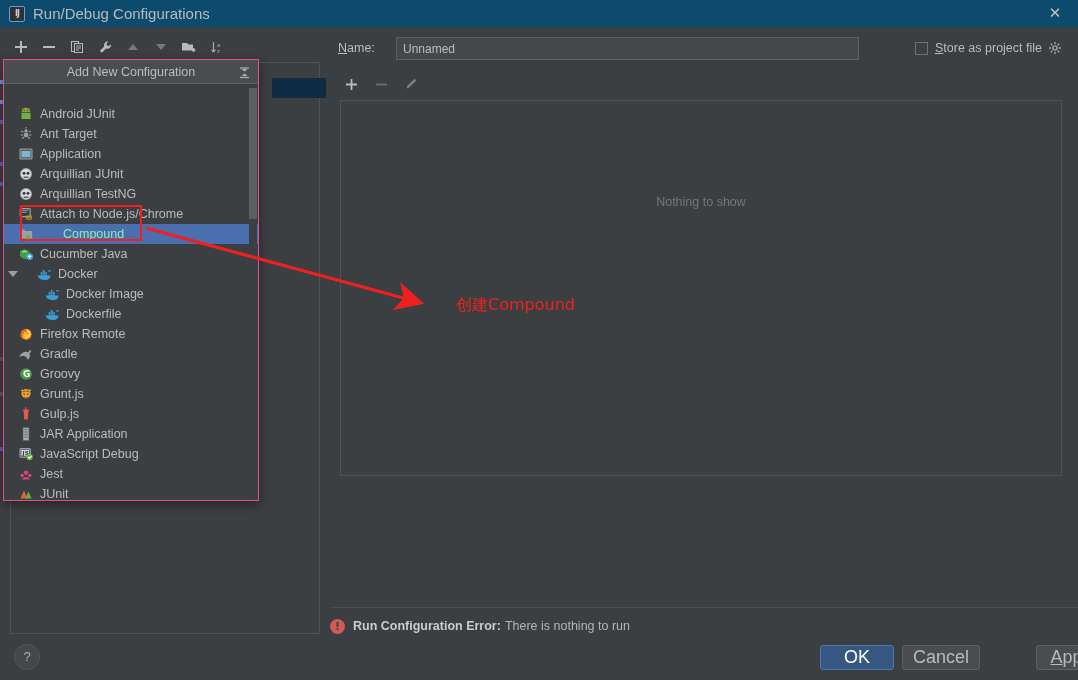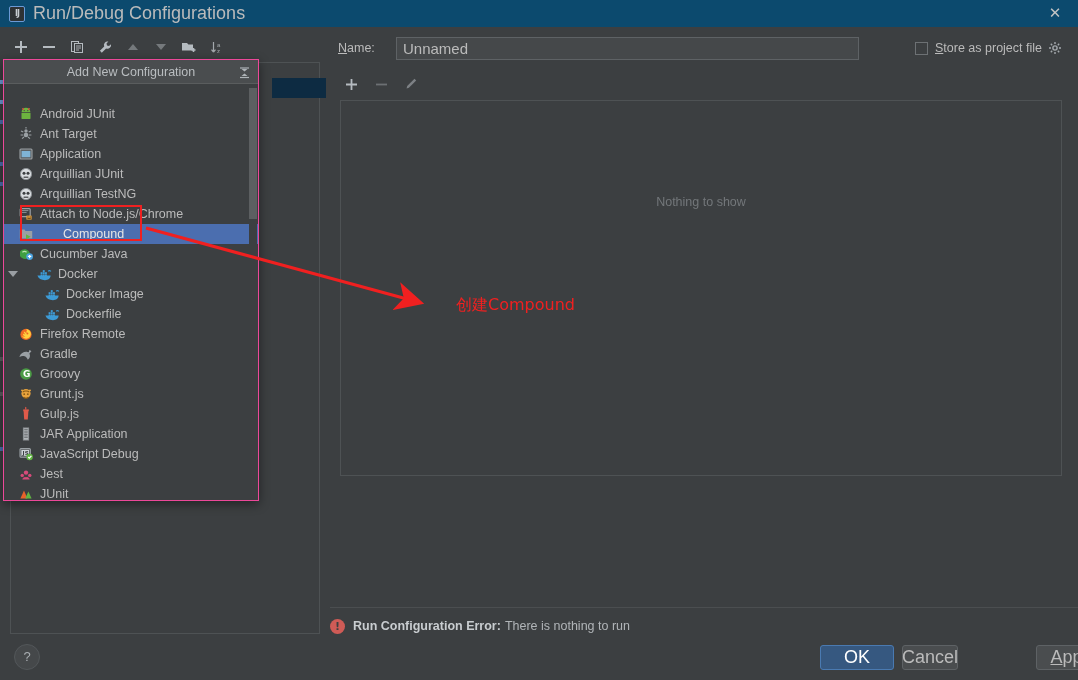--- a/index.html
+++ b/index.html
@@ -17,21 +17,21 @@
     position: absolute; left: 0; top: 0; width: 1078px; height: 27px;
     background: #0c4a6e; display: flex; align-items: center;
   }
   .title-icon {
     width: 16px; height: 16px; margin-left: 9px; margin-right: 8px;
     border: 1px solid #6b9ad6; border-radius: 2px;
     background: #2f3234; color: #c8cdd2;
     font-size: 8px; line-height: 14px; text-align: center;
     font-family: "DejaVu Sans", sans-serif; font-weight: bold; letter-spacing: -1px;
   }
-  .title-text { font-size: 18px; color: #bbbbbb; }
+  .title-text { font-size: 15px; color: #bbbbbb; }
   .close-btn {
     position: absolute; right: 0; top: 0; width: 46px; height: 27px;
     color: #c3c3c3; font-size: 15px; text-align: center; line-height: 27px;
     cursor: pointer; font-family: "DejaVu Sans", sans-serif;
   }
 
   
   .left-toolbar {
     position: absolute; left: 10px; top: 34px; width: 310px; height: 26px;
     display: flex; align-items: center;
@@ -89,40 +89,40 @@
   .litem {
     display: flex; align-items: center; height: 20px;
     padding-left: 14px; cursor: pointer; position: relative;
   }
   .litem.indent { padding-left: 40px; }
   .litem.selected { background: #4b6eaf; }
   .litem-label {
     font-size: 12.5px; color: #bbbbbb; white-space: nowrap;
     margin-left: 6px;
   }
-  .litem.selected .litem-label { color: #e5e5e5; margin-left: 29px; }
+  .litem.selected .litem-label { color: #86efac; margin-left: 29px; }
   .ic { width: 16px; height: 16px; flex: 0 0 16px; position: relative; }
   .ic svg { display: block; }
   .tri {
     position: absolute; left: 4px; top: 7px;
     width: 0; height: 0;
     border-left: 5px solid transparent; border-right: 5px solid transparent;
     border-top: 6px solid #9a9fa3;
   }
 
   
   .name-label {
     position: absolute; left: 338px; top: 41px;
     font-size: 12.5px; color: #bbbbbb;
   }
   .name-label u { text-decoration: underline; }
   .name-input {
     position: absolute; left: 396px; top: 37px; width: 463px; height: 23px;
     background: #45484a; border: 1px solid #5e6265; color: #bbbbbb;
-    font-size: 15px; padding: 0 6px; outline: none;
+    font-size: 12px; padding: 0 6px; outline: none;
     font-family: "Liberation Sans", sans-serif;
   }
   .store-wrap {
     position: absolute; right: 16px; top: 41px;
     display: flex; align-items: center; cursor: pointer;
   }
   .cbox {
     width: 13px; height: 13px; border: 1px solid #6d7174;
     background: #3c3f41; margin-right: 7px;
   }
@@ -179,21 +179,21 @@
   .btn {
     position: absolute; top: 645px; height: 25px;
     border: 1px solid #5e6265; background: #4a4d4f; color: #bbbbbb;
     font-size: 18px; border-radius: 3px; cursor: pointer;
     font-family: "Liberation Sans", sans-serif;
     display: flex; align-items: center; justify-content: center;
   }
   .btn-ok {
     left: 820px; width: 74px; background: #365880; border-color: #4a7ab1; color: #ffffff;
   }
-  .btn-cancel { left: 902px; width: 56px; }
+  .btn-cancel { left: 902px; width: 78px; }
   .btn-apply  { left: 988px; width: 74px; margin-left: 48px; }
   .btn-apply u, .btn-cancel u { text-decoration: underline; }
 
   
   .anno-rect {
     position: absolute; left: 20px; top: 205px; width: 122px; height: 36px;
     border: 2px solid #f02020; pointer-events: none;
   }
   .anno-svg { position: absolute; left: 0; top: 0; width: 1078px; height: 680px; pointer-events: none; }
   .anno-text {

